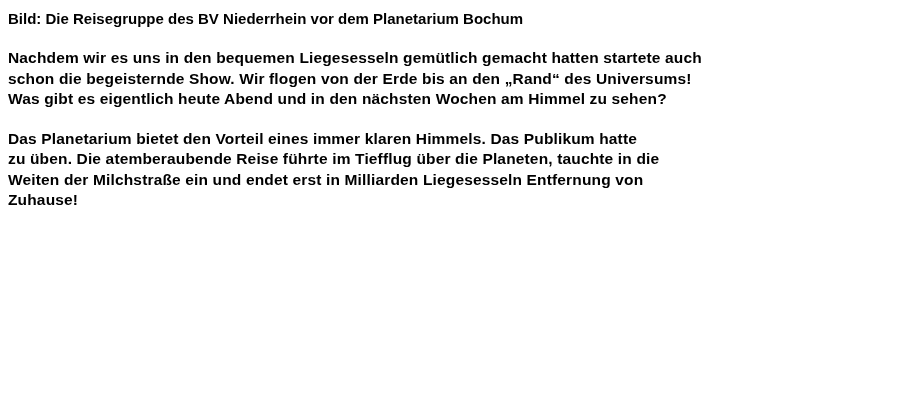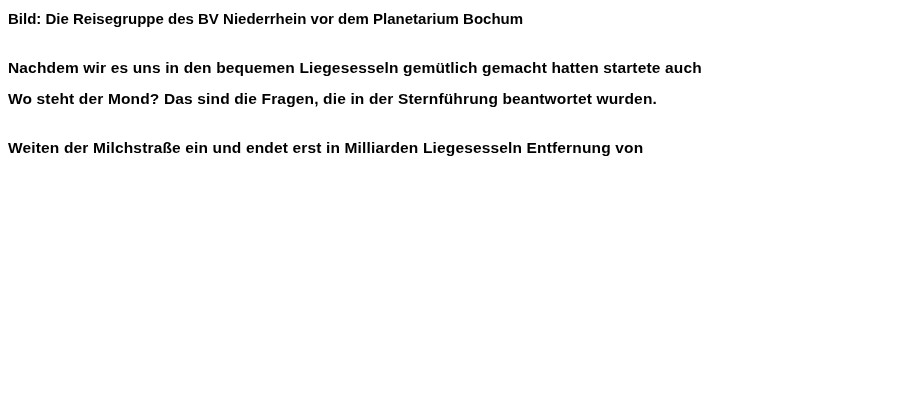--- a/index.html
+++ b/index.html
@@ -36,36 +36,39 @@
   .para {
     font-size: 15.5px;
     font-weight: bold;
     line-height: 20.5px;
     margin: 0;
     letter-spacing: 0.01em;
   }
   .para .line {
     display: block;
     white-space: pre;
-    margin-top: 10px;
   }
 </style>
 </head>
 <body>
 
 <div class="page">
 
   <p class="caption">Bild: Die Reisegruppe des BV Niederrhein vor dem Planetarium Bochum</p>
 
   <div class="spacer-lg"></div>
 
   <p class="para">
     <span class="line">Nachdem wir es uns in den bequemen Liegesesseln gemütlich gemacht hatten startete auch</span>
-    <span class="line">Wo steht der Mond? Das sind die Fragen, die in der Sternführung beantwortet wurden.</span>
+    <span class="line">schon die begeisternde Show. Wir flogen von der Erde bis an den „Rand“ des Universums!</span>
+    <span class="line">Was gibt es eigentlich heute Abend und in den nächsten Wochen am Himmel zu sehen?</span>
   </p>
 
   <div class="spacer-md"></div>
 
   <p class="para">
+    <span class="line">Das Planetarium bietet den Vorteil eines immer klaren Himmels. Das Publikum hatte</span>
+    <span class="line">zu üben. Die atemberaubende Reise führte im Tiefflug über die Planeten, tauchte in die</span>
     <span class="line">Weiten der Milchstraße ein und endet erst in Milliarden Liegesesseln Entfernung von</span>
+    <span class="line">Zuhause!</span>
   </p>
 
 </div>
 
 </body></html>

